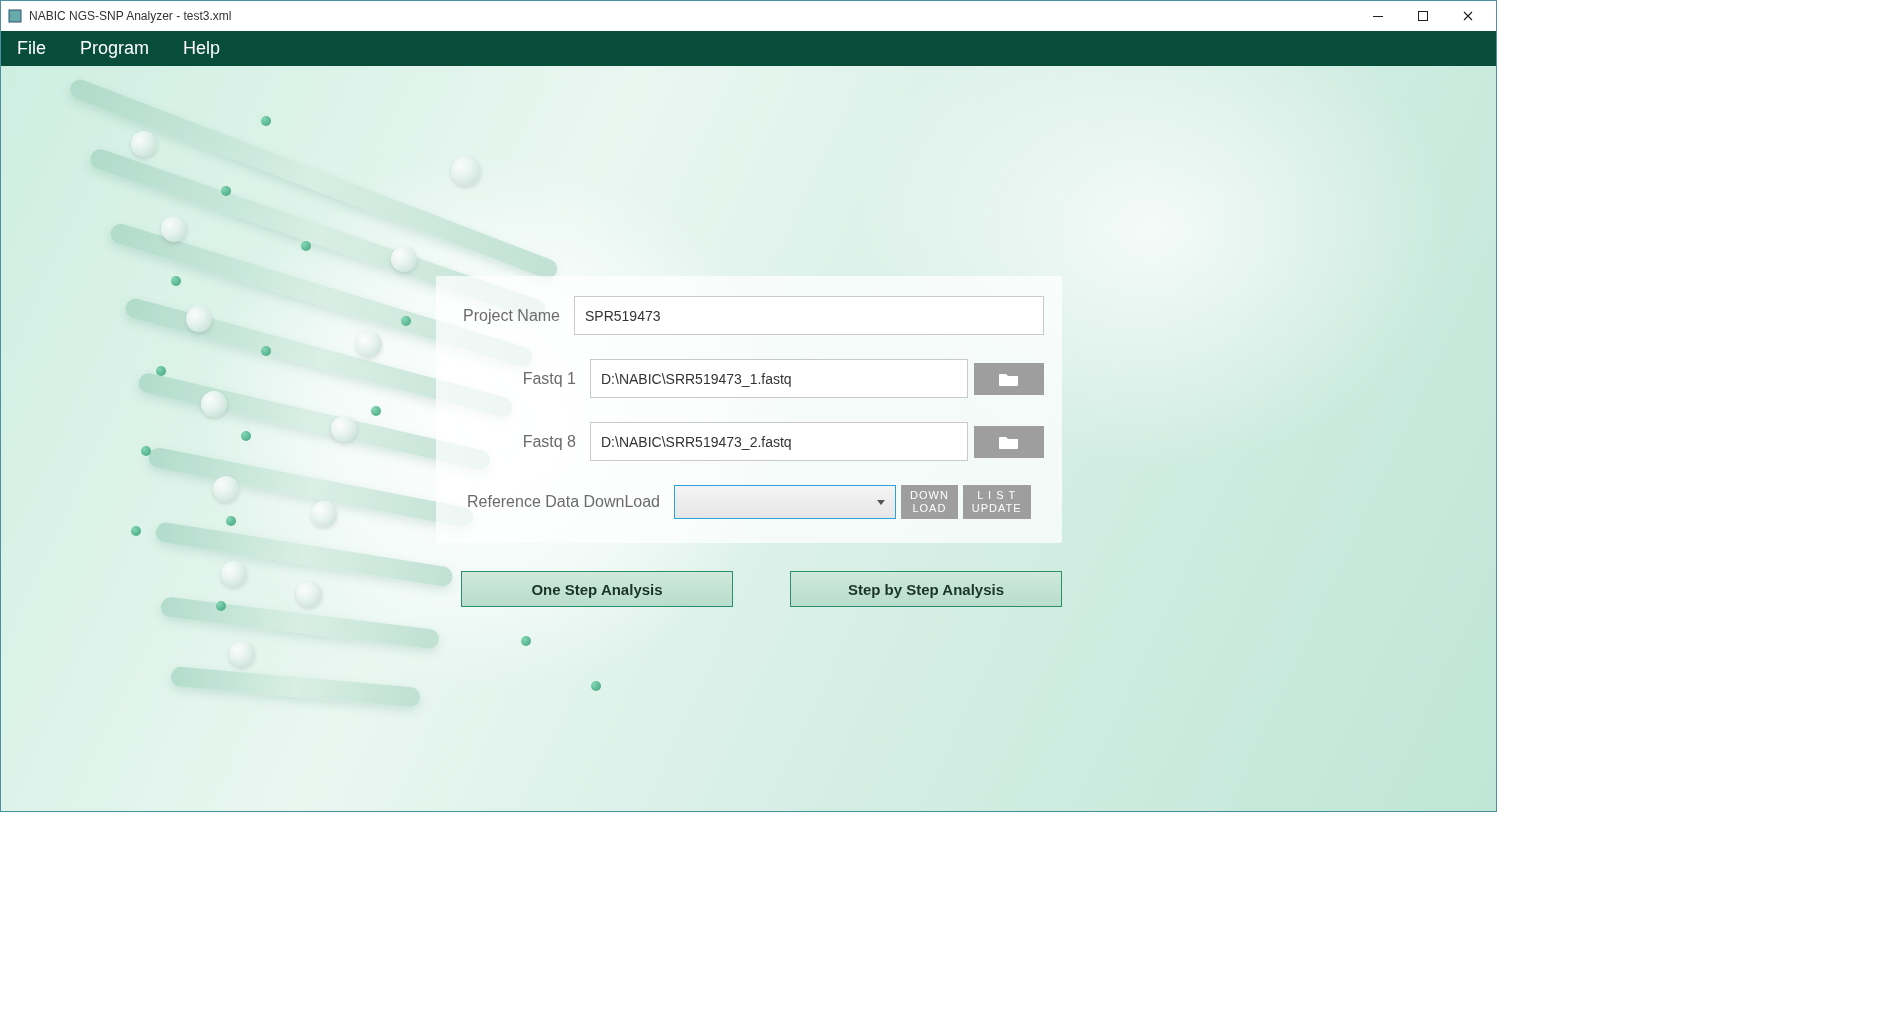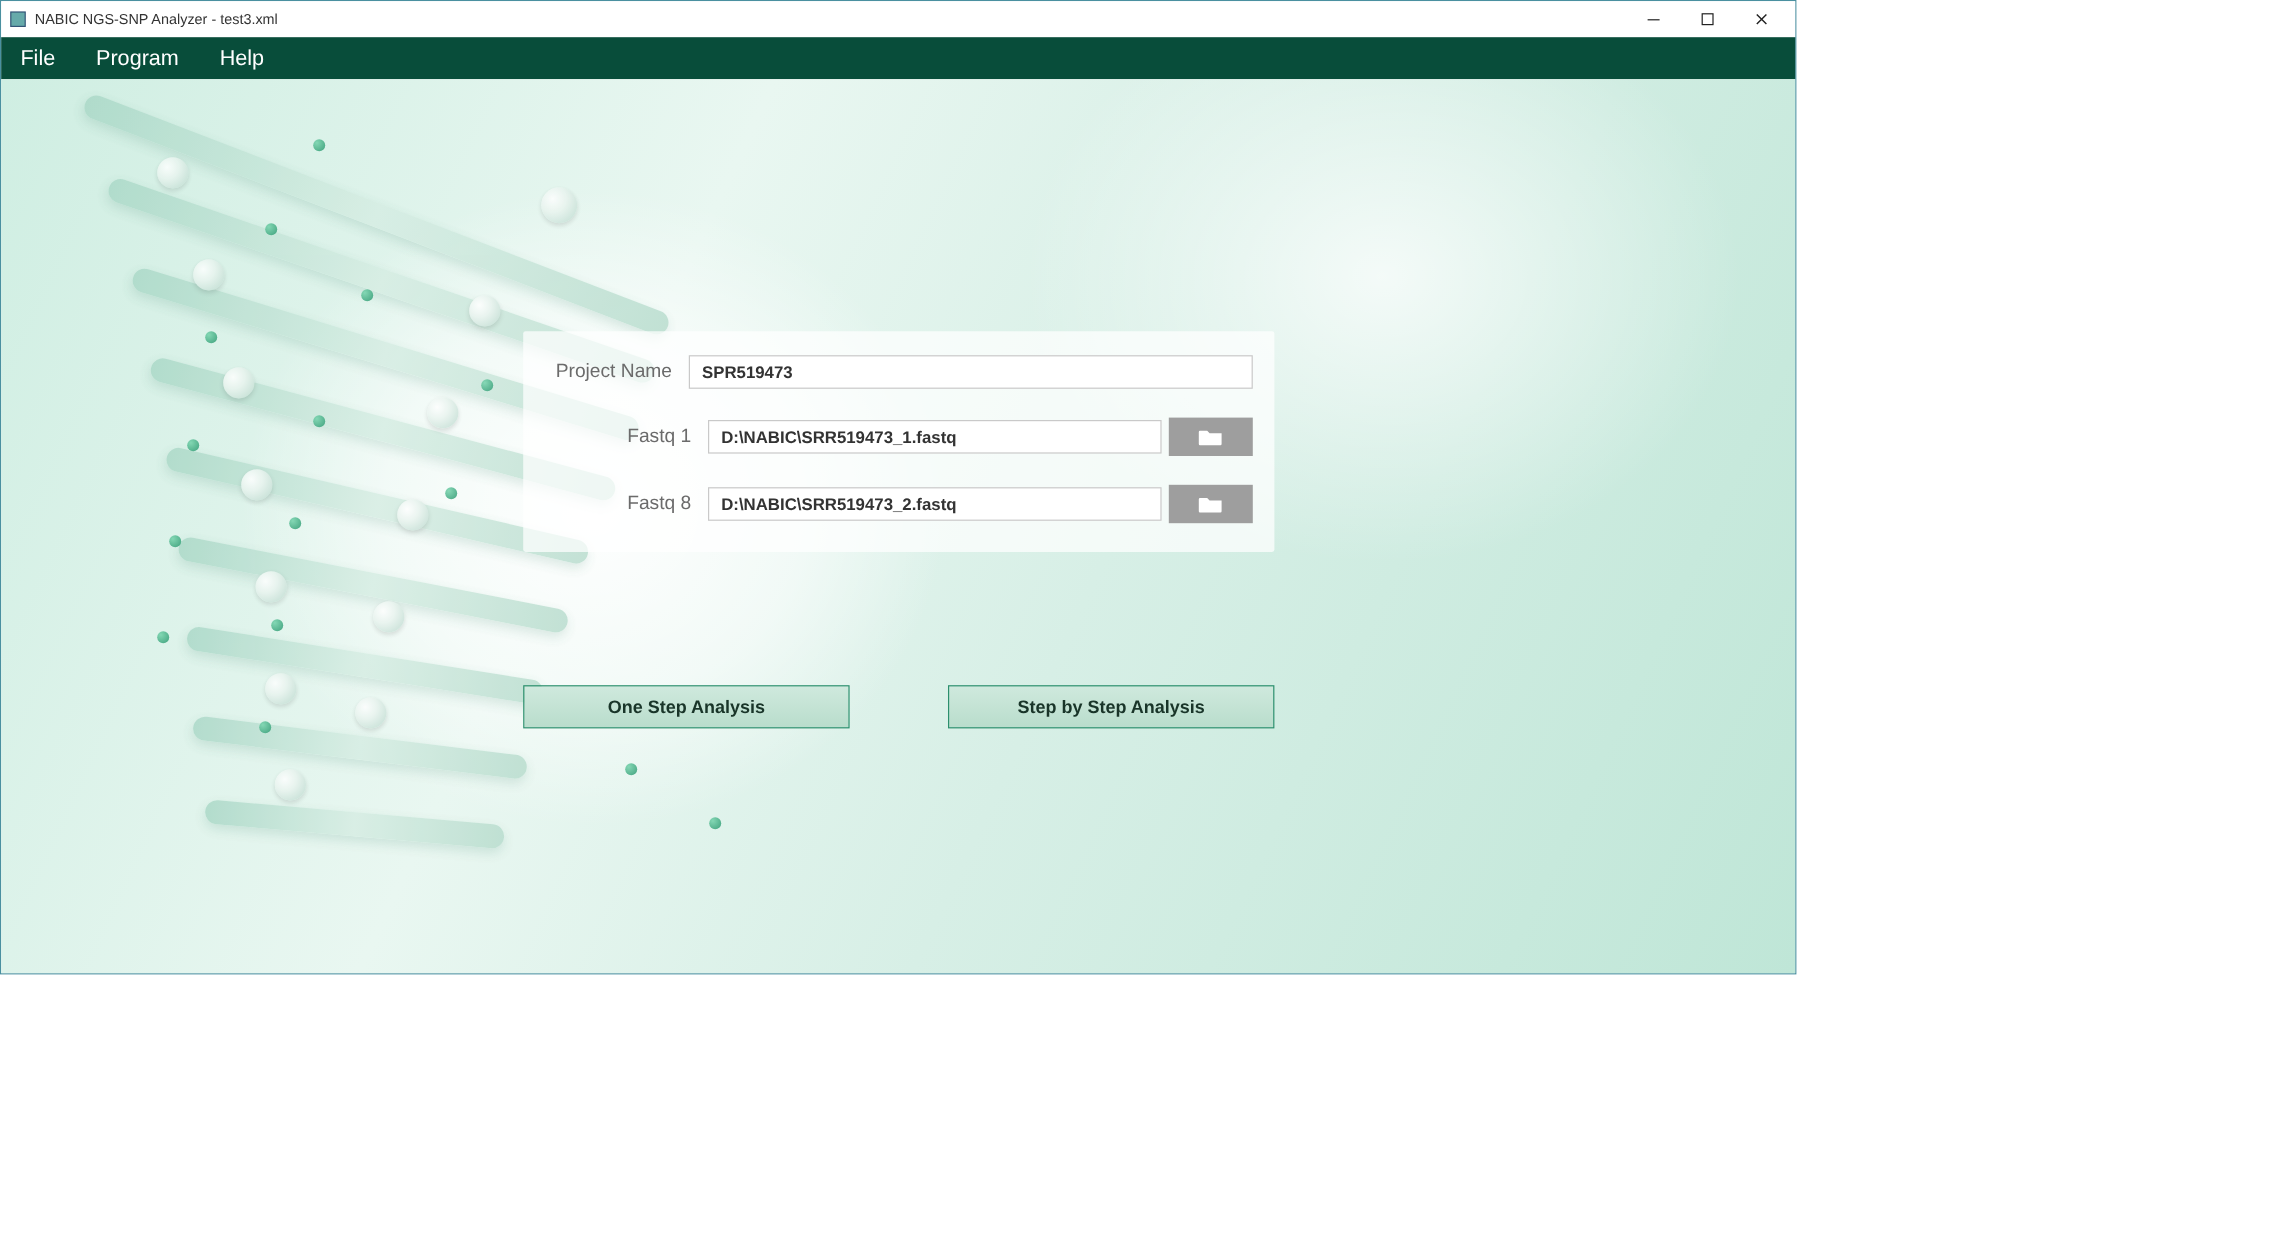--- a/index.html
+++ b/index.html
@@ -40,39 +40,39 @@
   width: 626px;
   padding: 20px 18px 24px 14px;
   background: rgba(255,255,255,0.72);
   border-radius: 2px;
 }
 .row { display: flex; align-items: center; margin-bottom: 24px; }
 .row:last-child { margin-bottom: 0; }
 .row .label { width: 140px; text-align: right; padding-right: 14px; color: #6b6b6b; font-size: 16px; }
 .row .label.wide { width: 224px; }
 .row input[type=text] {
-  flex: 1; height: 28px; border: 1px solid #c9c9c9; padding: 0 10px; font-size: 14px; color: #333; background: #fff; font-weight: bold;
+  flex: 1; height: 39px; border: 1px solid #c9c9c9; padding: 0 10px; font-size: 14px; color: #333; background: #fff;
 }
 .row .browse-btn {
   width: 70px; height: 32px; margin-left: 6px; background: #9e9e9e; border: none; display: flex; align-items: center; justify-content: center; cursor: pointer;
 }
 .row .browse-btn svg path { fill: #fff; }
 .row .combo {
   width: 222px; height: 34px; border: 1px solid #2aa3d6; background: linear-gradient(#f4f4f4,#e6e6e6); position: relative; margin-right: 5px;
 }
 .row .combo::after { content: ""; position: absolute; right: 10px; top: 14px; border-left: 4px solid transparent; border-right: 4px solid transparent; border-top: 5px solid #555; }
 .row .gray-btn {
   height: 34px; background: #9e9e9e; border: none; color: #fff; font-size: 11px; letter-spacing: 1px; line-height: 1.15; text-align: center; padding: 0 9px; cursor: pointer; white-space: pre;
 }
 .row .gray-btn + .gray-btn { margin-left: 5px; }
 
 .action-row { position: absolute; left: 435px; top: 505px; width: 626px; display: flex; justify-content: space-between; }
 .action-btn {
   width: 272px; height: 36px; border: 1px solid #2b8f6d; background: linear-gradient(#cfe9dd,#b9ddcc);
-  color: #193529; font-size: 15px; font-weight: 600; cursor: pointer;
+  color: #193529; font-size: 15px; font-weight: 600; cursor: pointer; margin-left: 25px;
 }
 </style>
 </head>
 <body>
 
 <div class="window">
 
   <div class="titlebar">
     <span class="app-icon">
       <svg width="14" height="14" viewBox="0 0 14 14">
@@ -170,20 +170,28 @@
         <div class="label">Fastq 8</div>
         <input type="text" value="D:\NABIC\SRR519473_2.fastq" style="">
         <button class="browse-btn">
           <svg width="22" height="16" viewBox="0 0 22 16">
               <path d="M2 3 h6 l2 2 h10 v9 a1 1 0 0 1 -1 1 h-17 a1 1 0 0 1 -1 -1 v-10 a1 1 0 0 1 1 -1 z"></path>
             </svg>
         </button>
       </div>
 
 
+      <div class="row" style="margin-bottom:0;">
+        <div class="label wide">Reference Data DownLoad</div>
+        <div class="combo"></div>
+        <button class="gray-btn">DOWN
+LOAD</button>
+        <button class="gray-btn">L I S T
+UPDATE</button>
+      </div>
 
     </div>
 
     <div class="action-row">
       <button class="action-btn">One Step Analysis</button>
       <button class="action-btn">Step by Step Analysis</button>
     </div>
 
   </div>
 </div>

